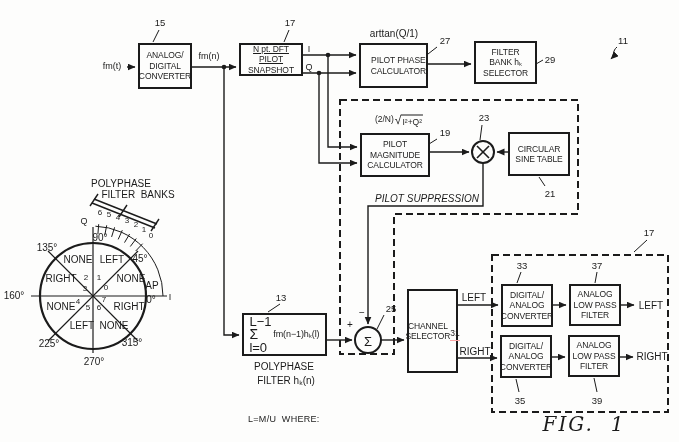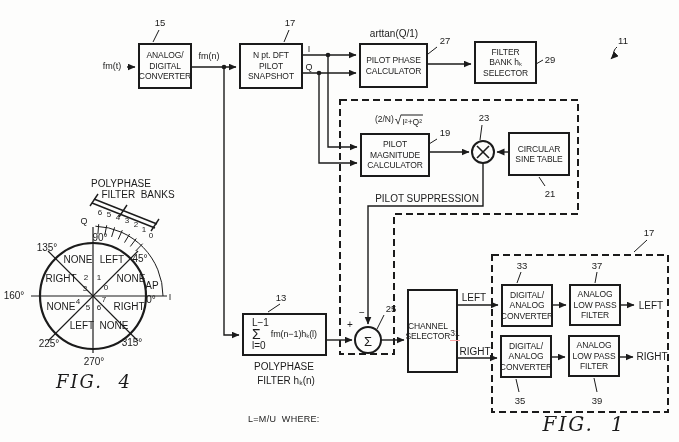--- a/index.html
+++ b/index.html
@@ -18,21 +18,21 @@
   .lbl { font-size:10px; }
   .sig { font-size:9px; }
   .ref { font-size:9.5px; }
   .tiny { font-size:8px; }
   .figcap { font-family:"DejaVu Serif", serif; font-style:italic; font-size:18px; letter-spacing:2px; }
   .formula { font-size:8.5px; display:flex; align-items:flex-start; }
   .radsign { font-size:12px; line-height:1; margin-left:1px; }
   .radicand { border-top:1.2px solid #1b1b1b; padding:1px 1px 0 1px; margin-top:1px; }
   .sumrow { display:flex; align-items:center; gap:2px; }
   .sumcol { display:flex; flex-direction:column; align-items:flex-start; line-height:1; }
-  .sumcol .lim { font-size:10px; }
+  .sumcol .lim { font-size:13px; }
   .sumcol .sig2 { font-size:14px; line-height:0.9; }
   .underl { border-bottom:1px solid #fca5a5; padding-bottom:1px; margin-top:7px; display:inline-block; }
   .notes { position:absolute; left:248px; top:392px; font-size:9px; line-height:11px; letter-spacing:0.3px; z-index:3; white-space:pre; }
 </style>
 </head>
 <body>
 
 <div class="canvas">
 
   <svg class="layer" viewBox="0 0 679 442">
@@ -129,24 +129,24 @@
         <line x1="98" y1="194" x2="90" y2="206"></line>
         <line x1="127" y1="205" x2="119" y2="217"></line>
         <line x1="159" y1="219" x2="151" y2="231"></line>
       </g>
     </g>
   </svg>
 
   <div class="blk" style="left:138px; top:43px; width:54px; height:46px;">
     <span>ANALOG/<br>DIGITAL<br>CONVERTER</span>
   </div>
-  <div class="blk" style="left:239px; top:43px; width:64px; height:46px;">
+  <div class="blk" style="left:239px; top:43px; width:64px; height:33px;text-decoration:underline;">
     <span>N pt. DFT<br>PILOT<br>SNAPSHOT</span>
   </div>
-  <div class="blk" style="left:359px; top:43px; width:69px; height:45px;">
+  <div class="blk" style="left:359px; top:43px; width:69px; height:45px;justify-content:flex-end;">
     <span>PILOT PHASE<br>CALCULATOR</span>
   </div>
   <div class="blk" style="left:474px; top:41px; width:63px; height:43px;">
     <span>FILTER<br>BANK hₖ<br>SELECTOR</span>
   </div>
   <div class="blk" style="left:360px; top:133px; width:70px; height:44px;">
     <span>PILOT<br>MAGNITUDE<br>CALCULATOR</span>
   </div>
   <div class="blk" style="left:508px; top:132px; width:62px; height:44px;">
     <span>CIRCULAR<br>SINE TABLE</span>
@@ -181,21 +181,21 @@
   <span class="ctr sig" style="left:112px; top:66px;">fm(t)</span>
   <span class="ctr sig" style="left:209px; top:56px;">fm(n)</span>
   <span class="ctr sig" style="left:309px; top:49px;">I</span>
   <span class="ctr sig" style="left:309px; top:67px;">Q</span>
   <span class="ctr lbl" style="left:394px; top:33px;">arttan(Q/1)</span>
 
   <div class="ctr formula" style="left:399px; top:120px;text-align:right;">
     <span>(2/N)</span><span class="radsign">√</span><span class="radicand">I²+Q²</span>
   </div>
 
-  <span class="ctr lbl" style="left:427px; top:198px;">PILOT SUPPRESSION</span>
+  <span class="ctr lbl" style="left:427px; top:198px;font-style:italic;">PILOT SUPPRESSION</span>
   <span class="ctr" style="left:368px; top:341px; font-size:13px;">Σ</span>
   <span class="ctr" style="left:350px; top:324px; font-size:10px;">+</span>
   <span class="ctr" style="left:362px; top:312px; font-size:10px;">−</span>
 
   <span class="ctr lbl" style="left:284px; top:366px;">POLYPHASE</span>
   <span class="ctr lbl" style="left:286px; top:380px;">FILTER hₖ(n)</span>
 
   <span class="ctr lbl" style="left:474px; top:297px;">LEFT</span>
   <span class="ctr lbl" style="left:475px; top:351px;">RIGHT</span>
   <span class="ctr lbl" style="left:651px; top:305px;">LEFT</span>
@@ -255,16 +255,15 @@
 
   <span class="ctr tiny" style="left:86px; top:277px;">2</span>
   <span class="ctr tiny" style="left:99px; top:277px;">1</span>
   <span class="ctr tiny" style="left:85px; top:288px;">3</span>
   <span class="ctr tiny" style="left:106px; top:287px;">0</span>
   <span class="ctr tiny" style="left:78px; top:301px;">4</span>
   <span class="ctr tiny" style="left:104px; top:299px;">7</span>
   <span class="ctr tiny" style="left:88px; top:307px;">5</span>
   <span class="ctr tiny" style="left:99px; top:307px;">6</span>
 
-  <span class="ctr figcap" style="left:94px; top:381px;">FIG.  4</span>
   <span class="ctr figcap" style="left:584px; top:424px; font-size:20px;">FIG.  1</span>
 
 </div>
 
 </body></html>

